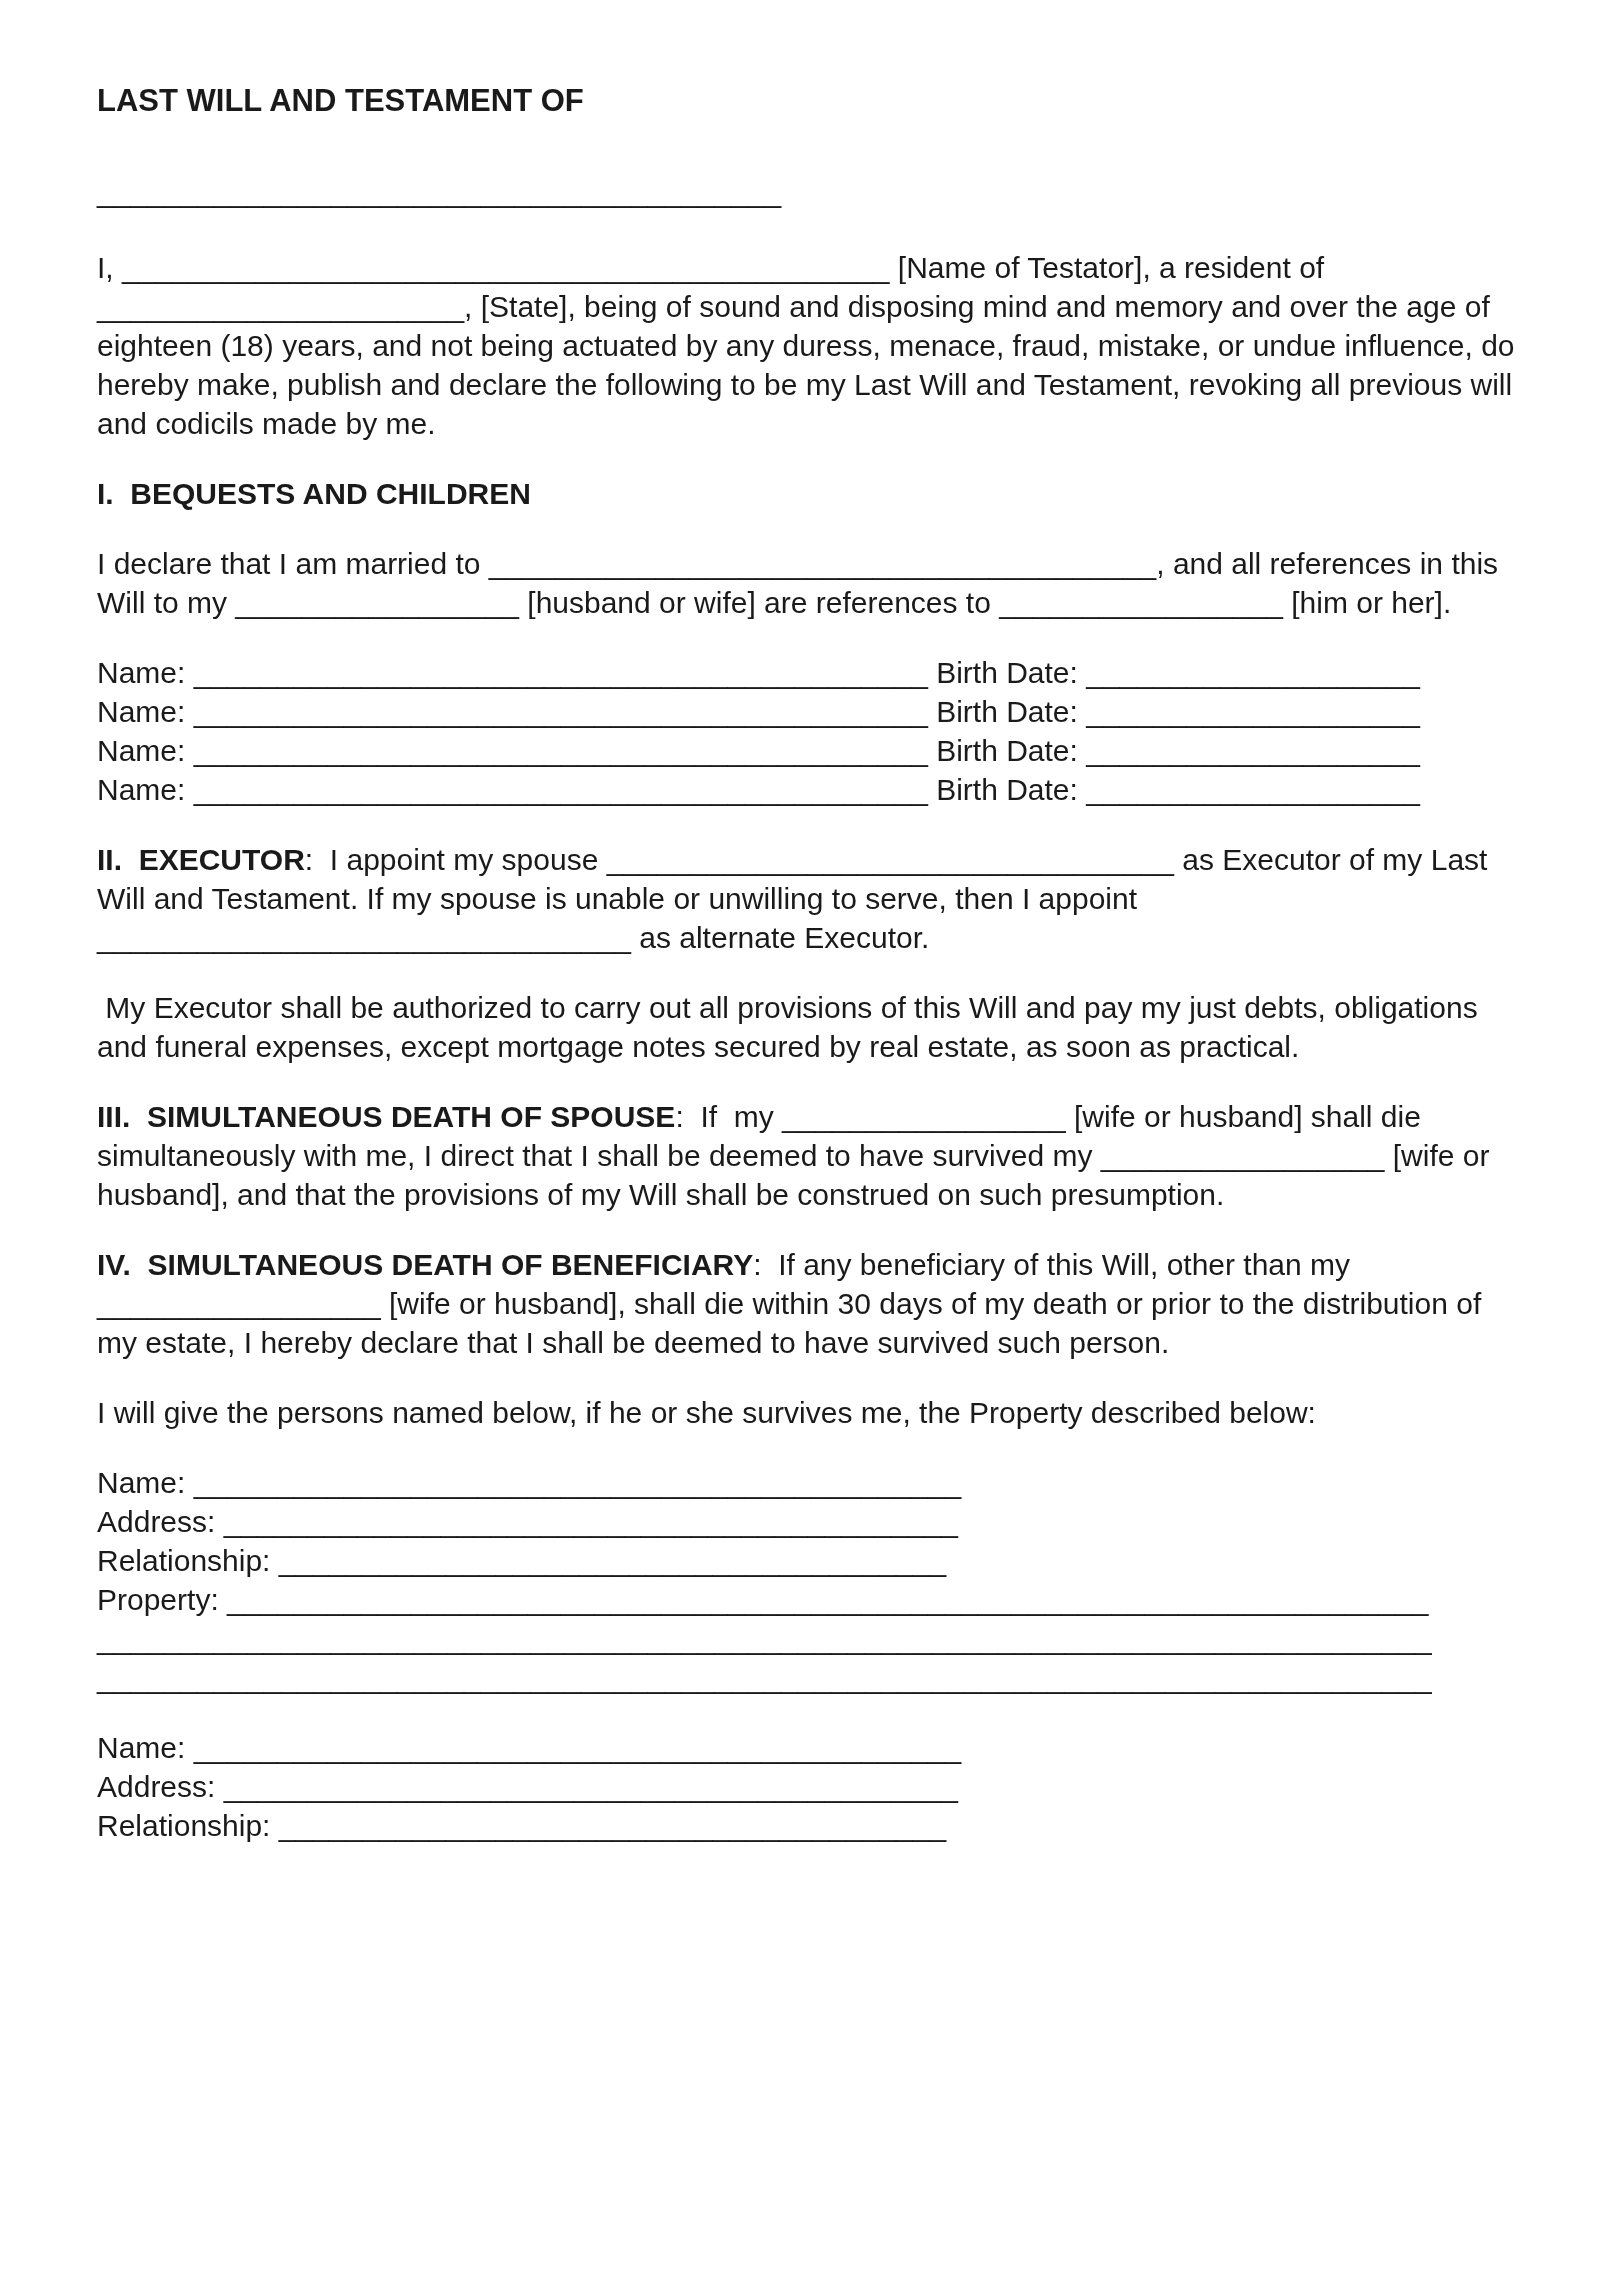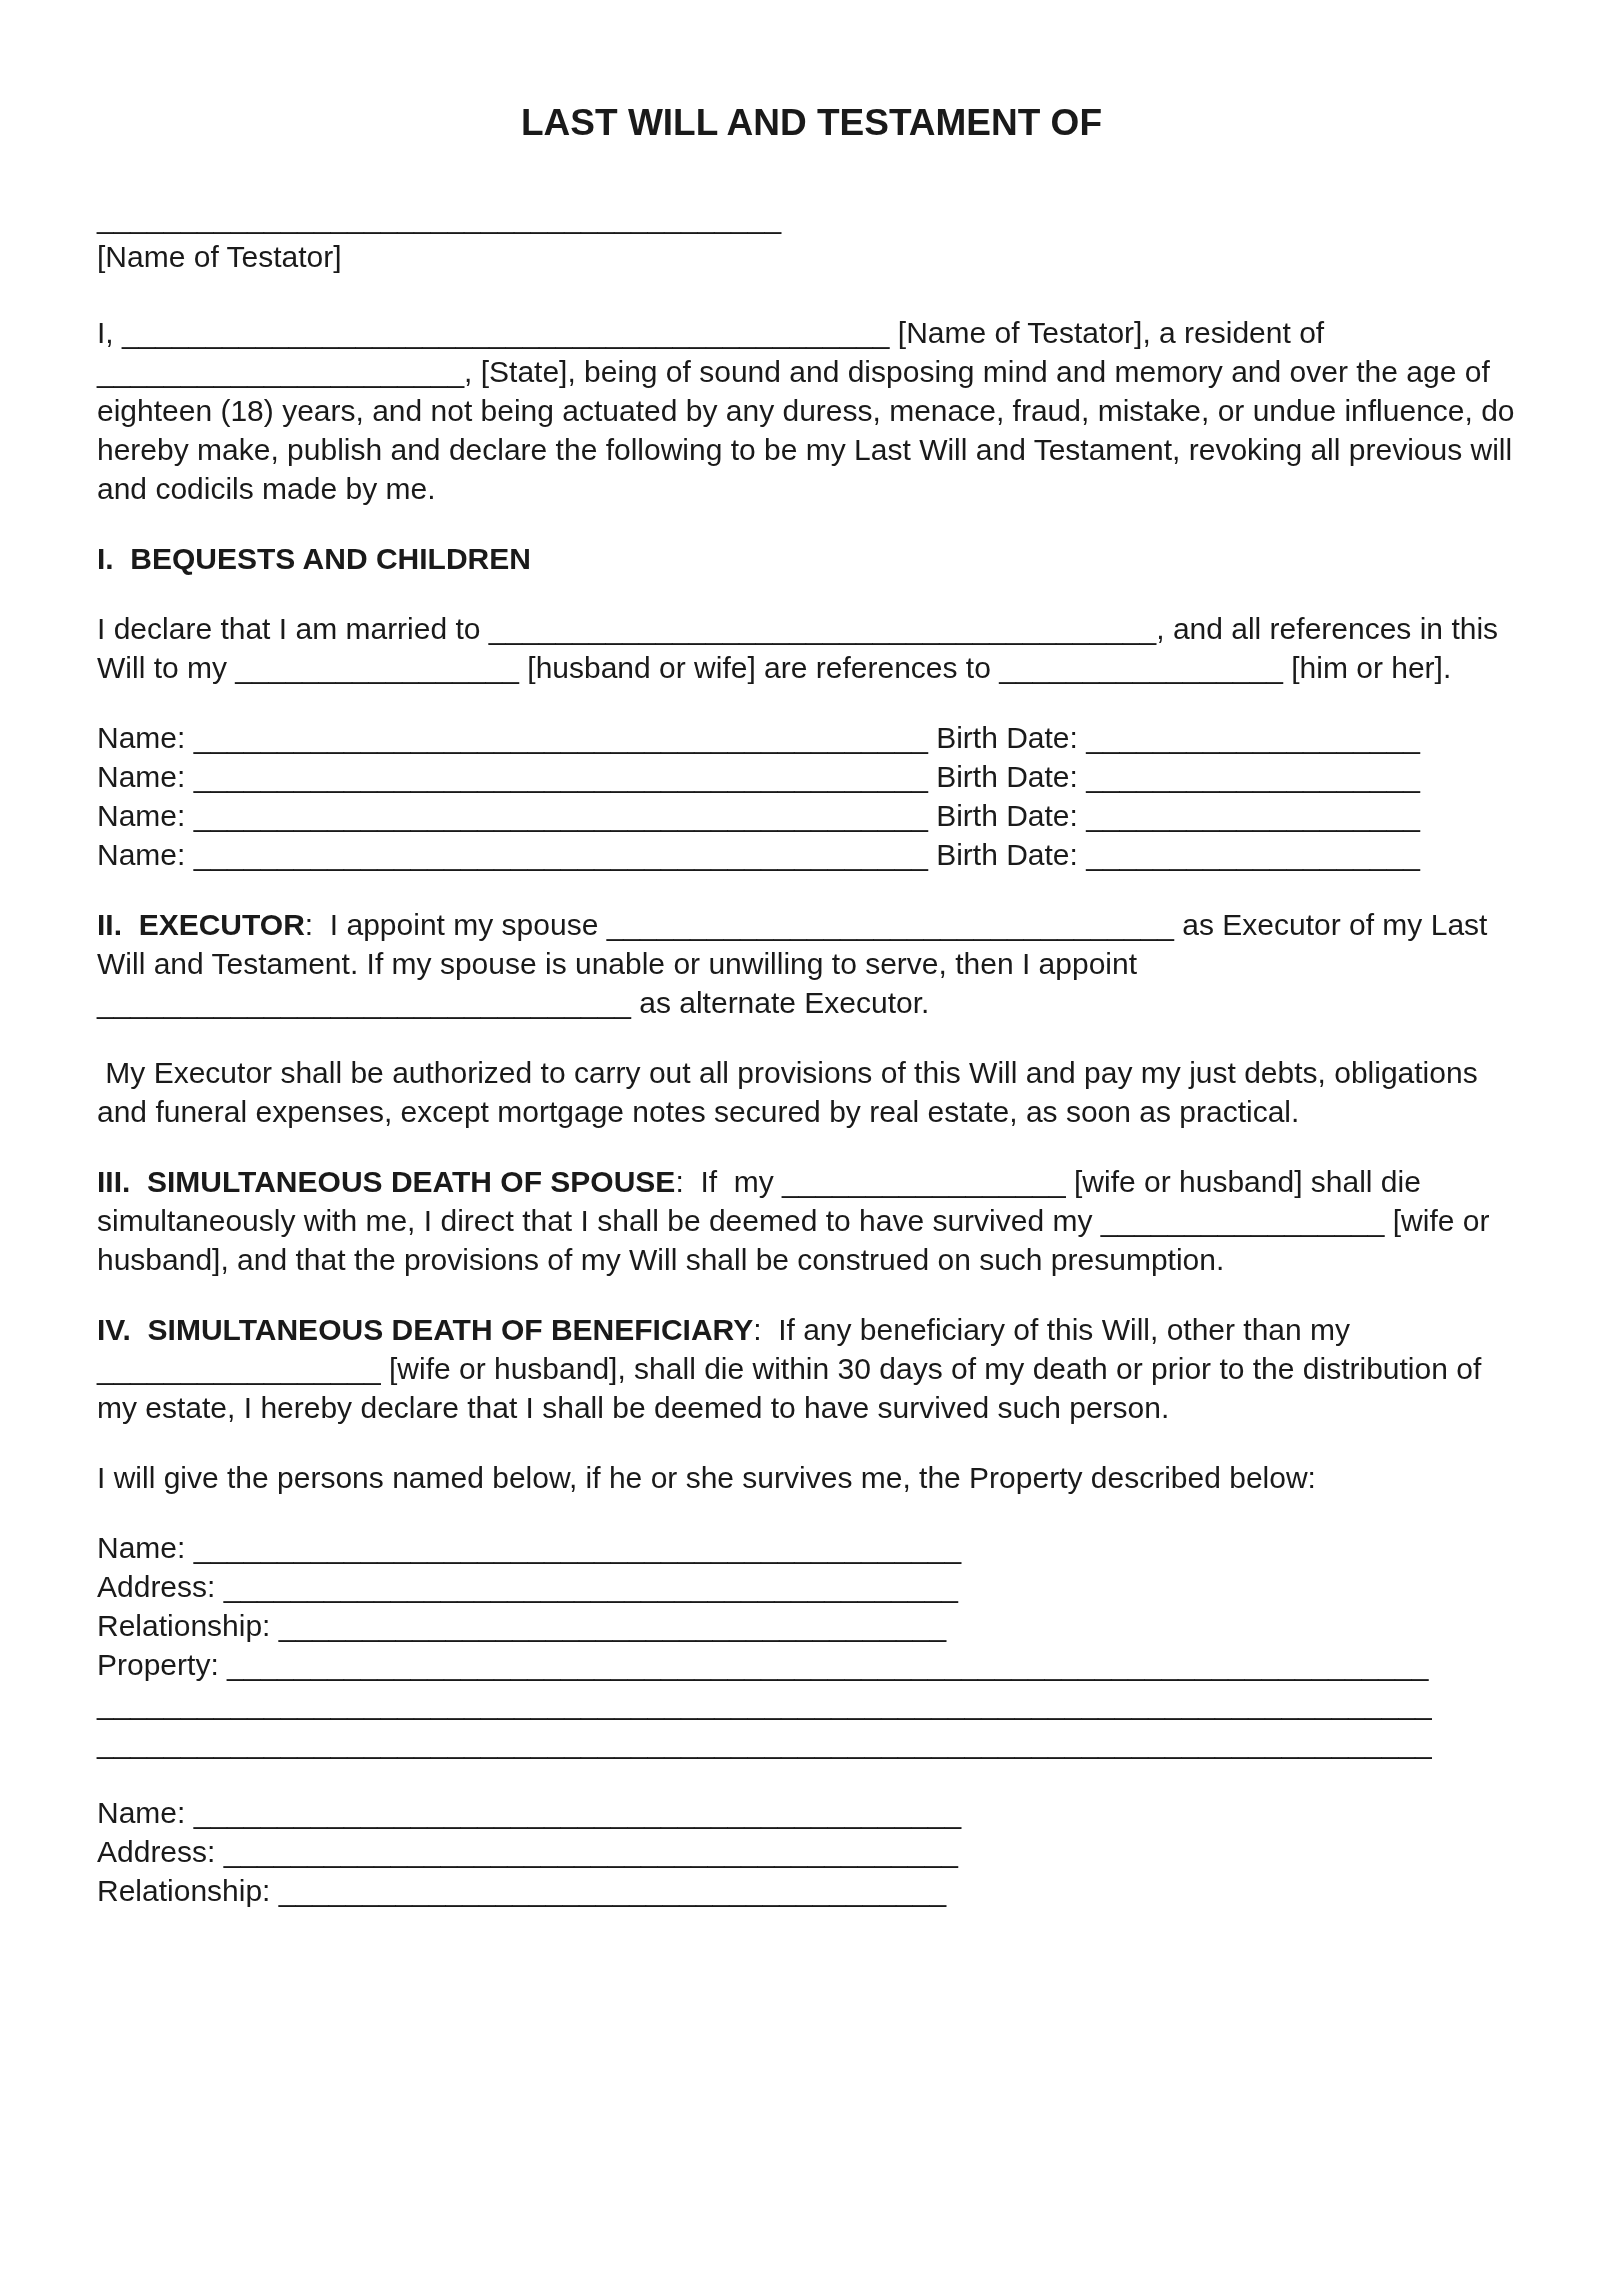--- a/index.html
+++ b/index.html
@@ -14,45 +14,43 @@
     overflow: hidden;
   }
   .page {
     width: 100%;
     height: 100%;
     padding: 81px 97px 0 97px;
   }
   p, .line { white-space: pre-wrap; }
   p { margin: 0 0 31px 0; }
   .title {
-    font-size: 37px;
+    font-size: 31px;
     font-weight: bold;
-    text-align: center;
-    margin: 18px 0 51px 0;
+    margin: 0 0 51px 0;
     white-space: pre-wrap;
   }
   .testator-block {
     text-align: left;
     margin: 0 0 37px 0;
   }
   .bold { font-weight: bold; text-align: center; }
   .heading { font-weight: bold; }
   .block { margin: 0 0 31px 0; }
   .block .line { white-space: pre-wrap; }
 </style>
 </head>
 <body>
 
 <div class="page">
 
   <h1 class="title">LAST WILL AND TESTAMENT OF</h1>
 
   <div class="testator-block">
     <div class="line">_________________________________________</div>
-    <div class="line">[Name of Testator]</div>
   </div>
 
   <p>I, ______________________________________________ [Name of Testator], a resident of ______________________, [State], being of sound and disposing mind and memory and over the age of eighteen (18) years, and not being actuated by any duress, menace, fraud, mistake, or undue influence, do hereby make, publish and declare the following to be my Last Will and Testament, revoking all previous will and codicils made by me.</p>
 
   <p class="heading">I.  BEQUESTS AND CHILDREN</p>
 
   <p>I declare that I am married to ________________________________________, and all references in this Will to my _________________ [husband or wife] are references to _________________ [him or her].</p>
 
 
   <div class="block">

